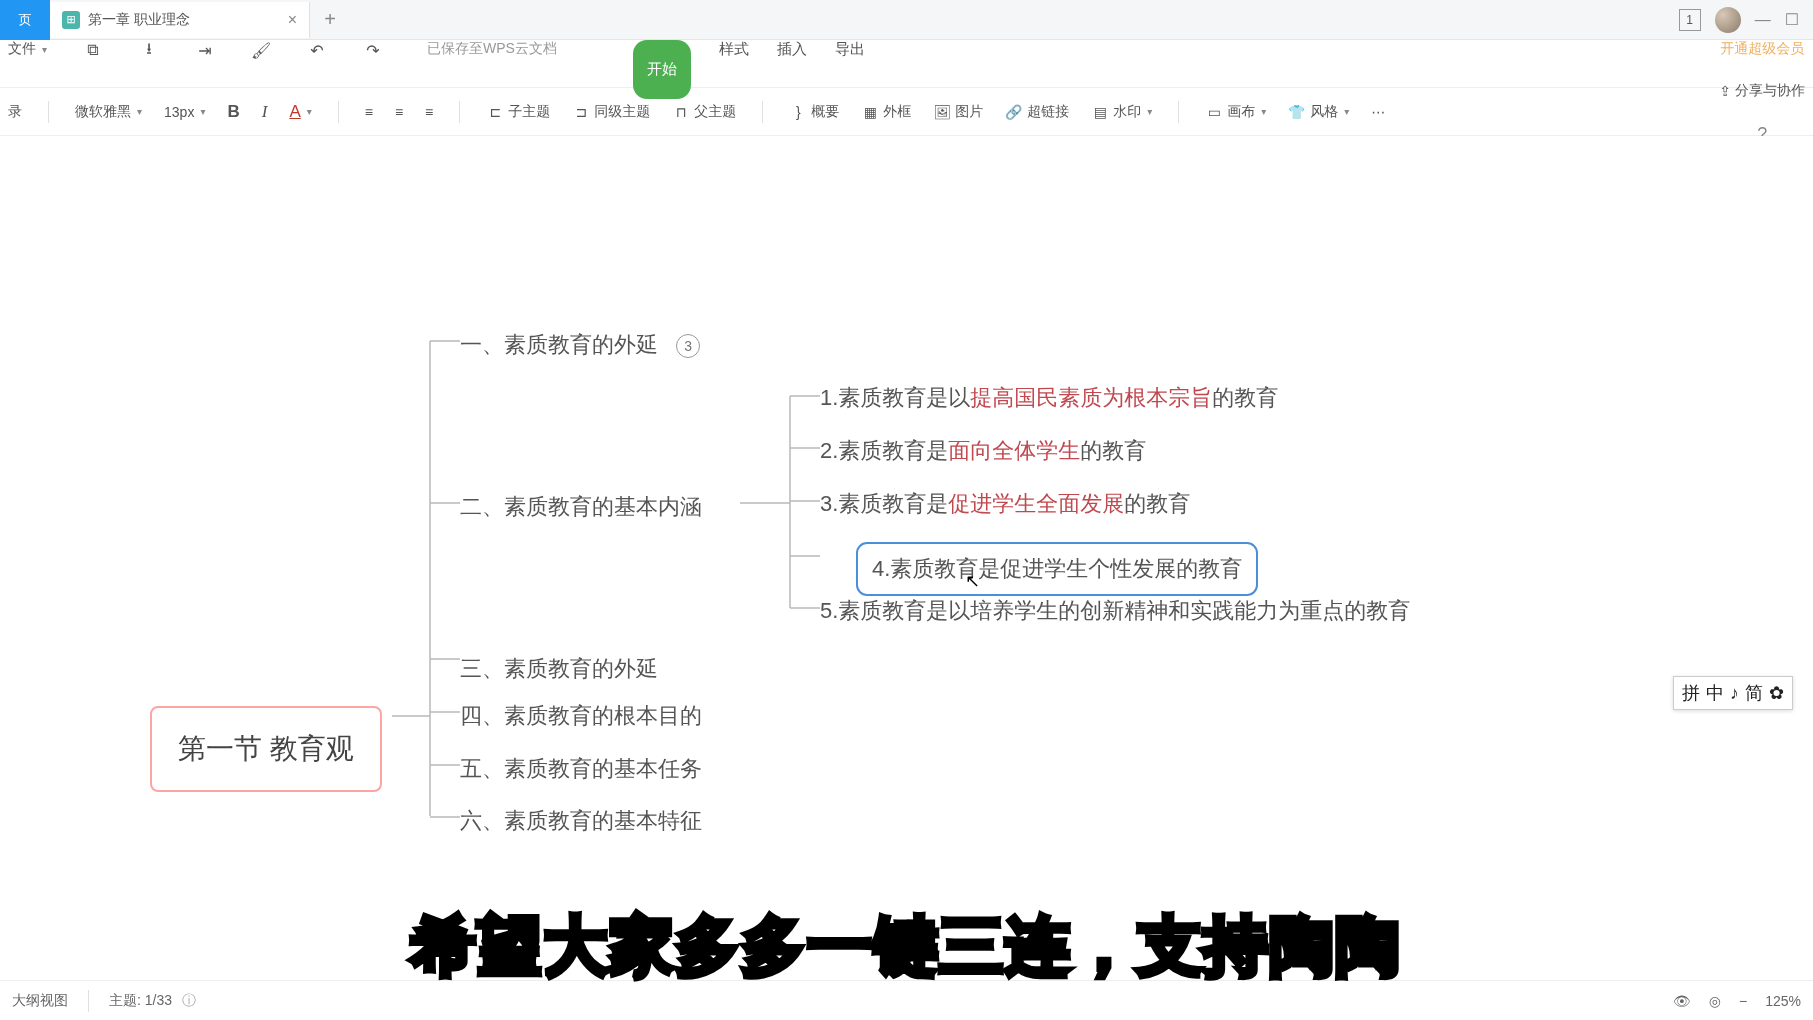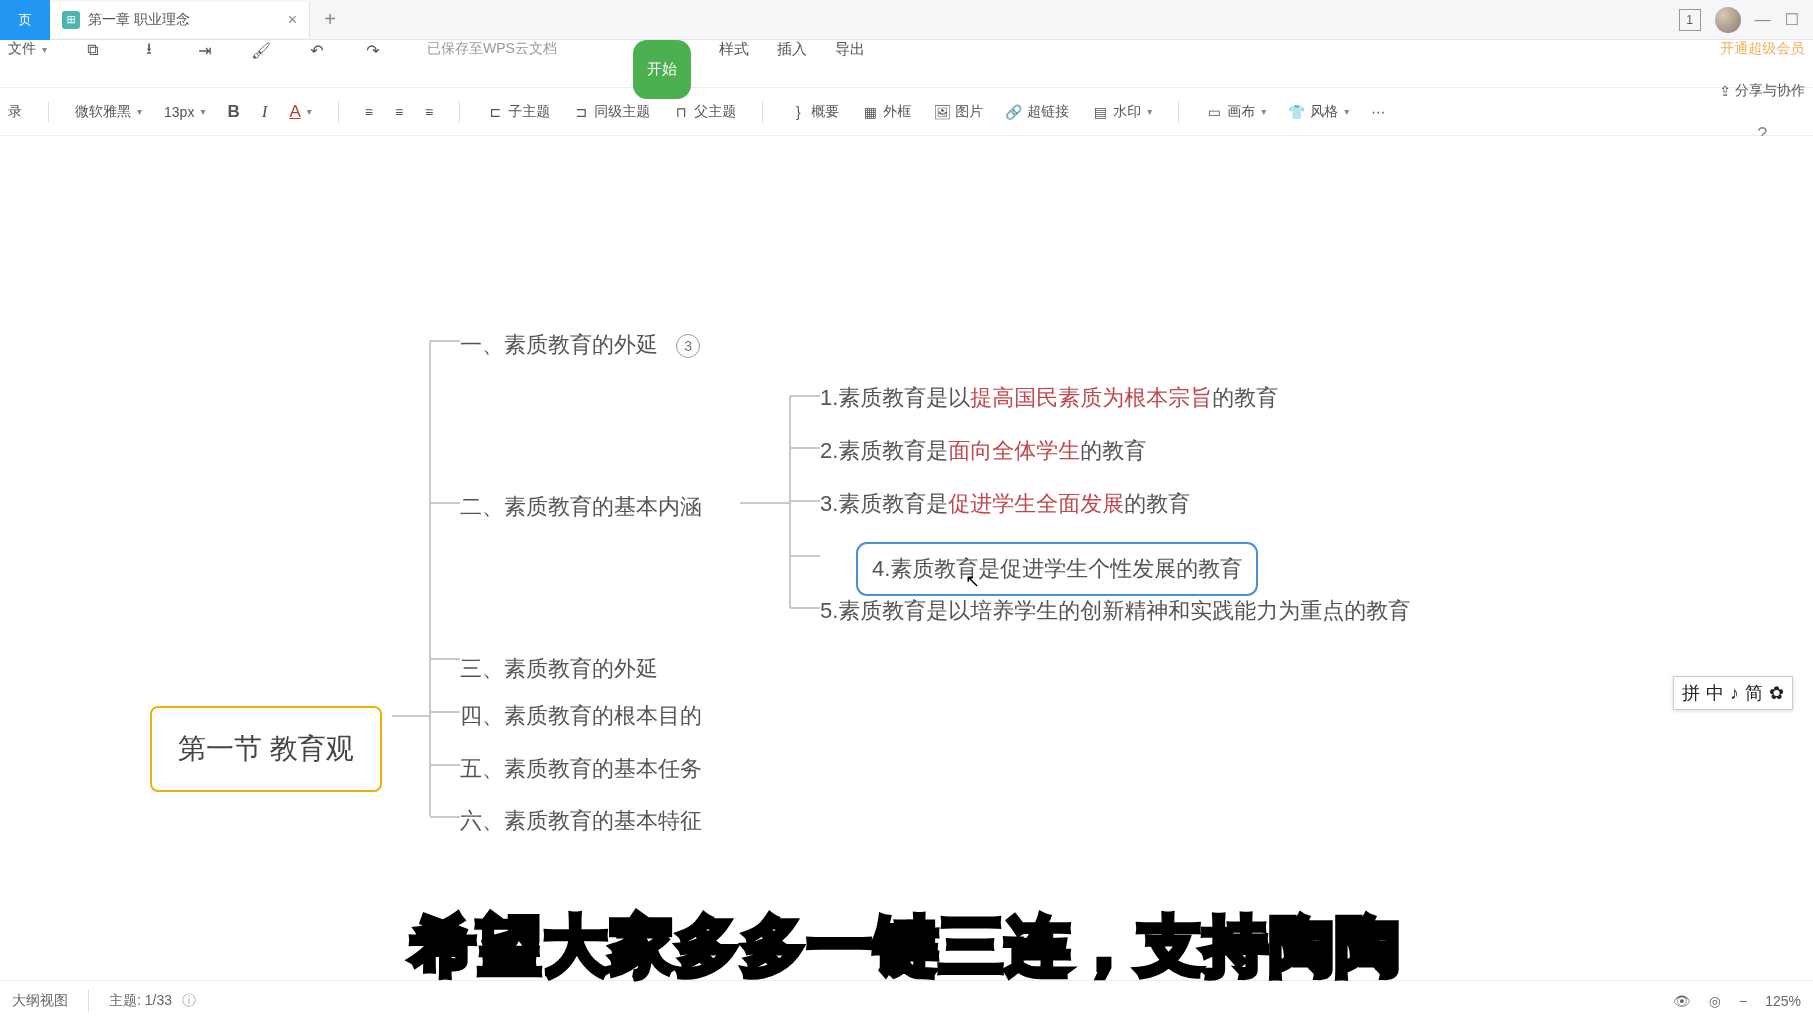--- a/index.html
+++ b/index.html
@@ -35,21 +35,21 @@
 .tb-sep { width:1px; height:22px; background:#e0e0e0; margin:0 4px; }
 .tb-btn { display:flex; align-items:center; gap:4px; cursor:pointer; }
 .tb-icon { width:18px; height:18px; display:flex; align-items:center; justify-content:center; }
 .caret { font-size:10px; color:#888; margin-left:2px; }
 .fmt-b { font-weight:bold; font-size:17px; }
 .fmt-i { font-style:italic; font-size:17px; font-family:serif; }
 .fmt-a { font-size:17px; color:#c0392b; text-decoration:underline; }
 
 
 .canvas { position:absolute; top:136px; left:0; right:0; bottom:40px; background:#fff; overflow:hidden; }
-.root-node { position:absolute; left:150px; top:570px; border:2px solid #eab308; border-radius:8px; padding:22px 26px; font-size:28px; color:#444; background:#fff; }
+.root-node { position:absolute; left:150px; top:570px; border:2px solid #fca5a5; border-radius:8px; padding:22px 26px; font-size:28px; color:#444; background:#fff; }
 .branch { position:absolute; font-size:22px; color:#555; white-space:nowrap; }
 .branch-1 { left:460px; top:194px; }
 .branch-2 { left:460px; top:356px; }
 .branch-3 { left:460px; top:512px;margin-top:6px; }
 .branch-4 { left:460px; top:565px; }
 .branch-5 { left:460px; top:618px; }
 .branch-6 { left:460px; top:670px; }
 .circ3 { display:inline-flex; width:24px; height:24px; border:1.5px solid #999; border-radius:50%; align-items:center; justify-content:center; font-size:14px; color:#777; margin-left:12px; vertical-align:middle; }
 .leaf { position:absolute; font-size:22px; color:#555; white-space:nowrap; }
 .leaf .hl { color:#c0484f; }

